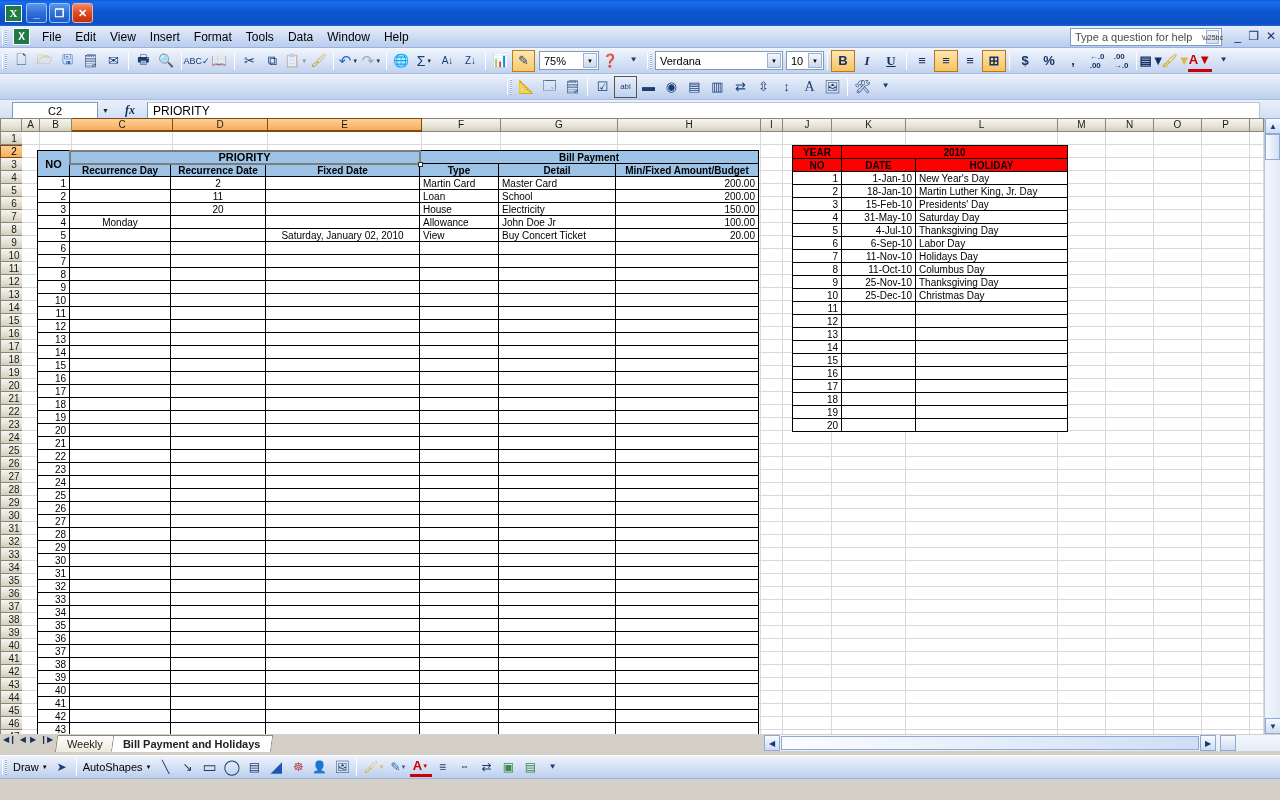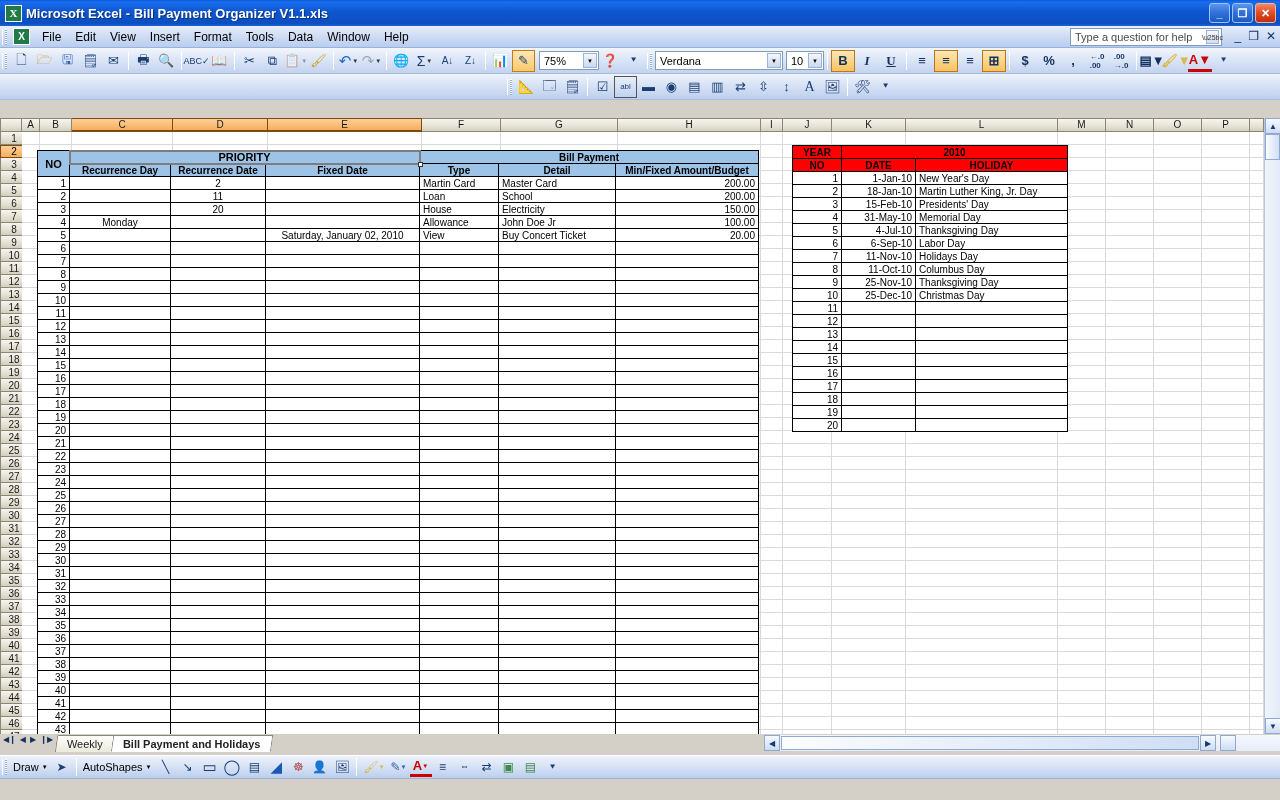--- a/index.html
+++ b/index.html
@@ -197,21 +197,20 @@
   }
   .sb-pane { border:1px solid; border-color:#a7a394 #fff #fff #a7a394; height:15px; }
 </style>
 <style>.ch{background:linear-gradient(to bottom,#f6f5ef,#e6e3d6 60%,#d3cfbe);border:1px solid #8a8778;border-left:none;text-align:center;font-size:10px;line-height:12px;height:14px;color:#1a1a1a;}.ch.sel{background:linear-gradient(to bottom,#fdd09a,#f7ad5c);border-color:#7d4b10;border-bottom:2px solid #7d4b10;}.colhead-corner{background:linear-gradient(to bottom,#f6f5ef,#e6e3d6 60%,#d3cfbe);border:1px solid #8a8778;height:14px;}.rowhead{display:flex;align-items:center;justify-content:center;border-top:none;}.rowhead.sel{background:linear-gradient(to bottom,#fdd09a,#f7ad5c);border-color:#7d4b10;}</style></head>
 <body>
 
 <div id="app">
 
   <div class="titlebar">
     <div class="xl-logo">X</div>
-    <div class="title">Microsoft Excel - Bill Payment Organizer V1.1.xls</div>
     <div class="winbtns">
       <div class="winbtn">_</div>
       <div class="winbtn">❐</div>
       <div class="winbtn close">✕</div>
     </div>
   </div>
 
   <div class="menubar">
     <div class="gripper"></div>
     <div class="menu-icon">X</div>
@@ -319,20 +318,26 @@
     <div class="tbtn">⇄</div>
     <div class="tbtn">⇳</div>
     <div class="tbtn">↕</div>
     <div class="tbtn" style="font-size:14px;font-family:'Liberation Serif',serif">A</div>
     <div class="tbtn">🖼</div>
     <div class="tb-sep"></div>
     <div class="tbtn">🛠</div>
     <div class="tbtn" style="font-size:9px">⯆</div>
   </div>
 
+  <div class="formulabar">
+    <div class="namebox">C2</div>
+    <div class="namebox-dd">▼</div>
+    <div class="fx">fx</div>
+    <div class="fbar-input">PRIORITY</div>
+  </div>
 
   <div class="gridwrap" style="position:absolute;left:0;top:118px;width:1280px;height:616px;overflow:hidden;">
 
     <div style="position:absolute;left:0;top:0;height:14px;width:1264px;display:flex;">
       <div style="width:22px" class="colhead-corner"></div>
       <div class="ch chbase" style="width:18px">A</div>
       <div class="ch chbase" style="width:32px">B</div>
       <div class="ch sel chbase" style="width:101px">C</div>
       <div class="ch sel chbase" style="width:95px">D</div>
       <div class="ch sel chbase" style="width:154px">E</div>
@@ -1748,21 +1753,21 @@
               <td class="lft">Martin Luther King, Jr. Day</td>
             </tr>
             <tr>
               <td class="rgt">3</td>
               <td class="rgt">15-Feb-10</td>
               <td class="lft">Presidents' Day</td>
             </tr>
             <tr>
               <td class="rgt">4</td>
               <td class="rgt">31-May-10</td>
-              <td class="lft">Memorial Day</td>
+              <td class="lft">Saturday Day</td>
             </tr>
             <tr>
               <td class="rgt">5</td>
               <td class="rgt">4-Jul-10</td>
               <td class="lft">Thanksgiving Day</td>
             </tr>
             <tr>
               <td class="rgt">6</td>
               <td class="rgt">6-Sep-10</td>
               <td class="lft">Labor Day</td>

